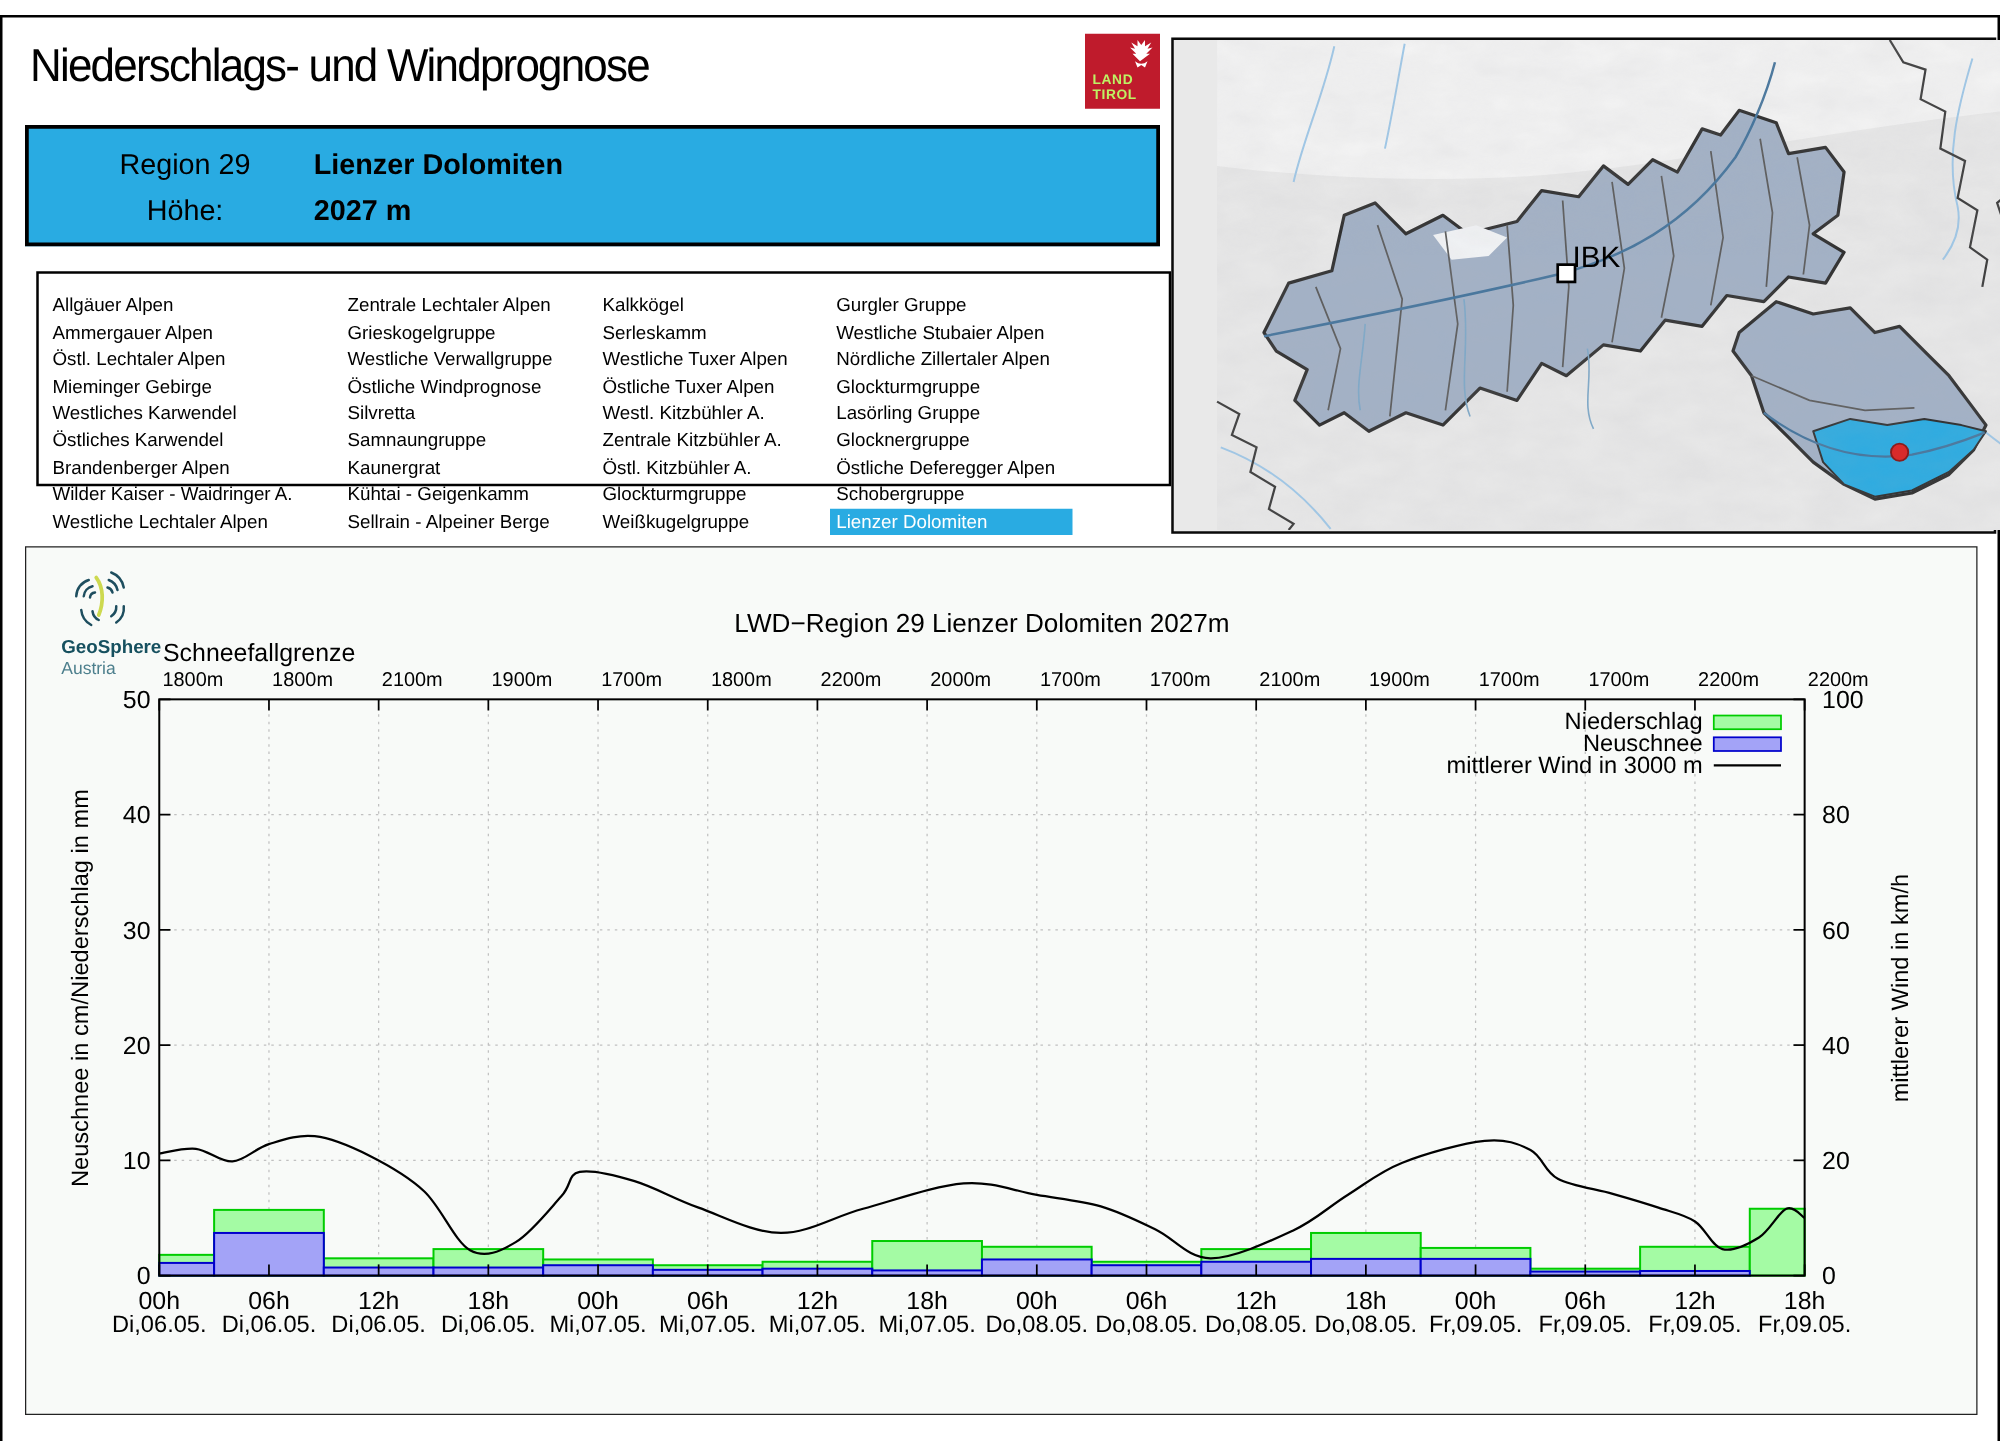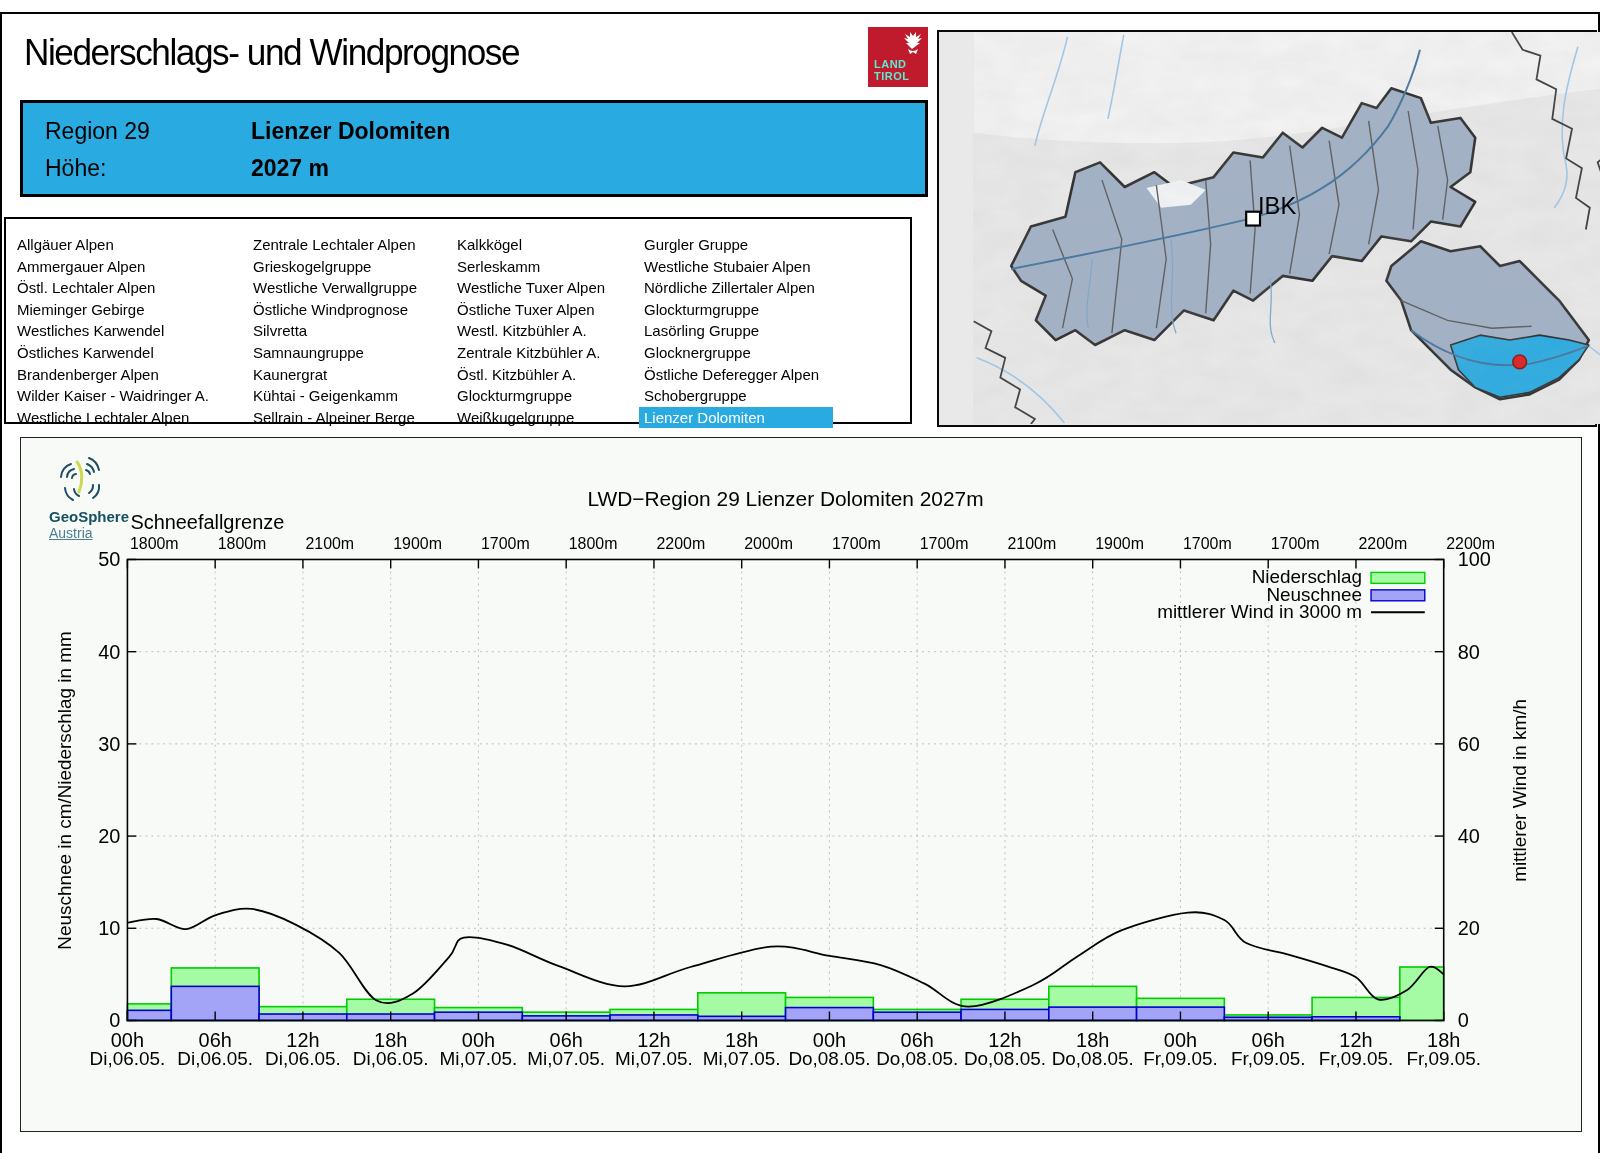--- a/index.html
+++ b/index.html
@@ -6,51 +6,51 @@
   *{box-sizing:border-box;}
   .page{position:relative;width:1600px;height:1153px;background:#fff;
         font-family:"Liberation Sans",sans-serif;color:#000;overflow:hidden;
         outline:2px solid #000;outline-offset:-2px;margin-top:12px;}
   .abs{position:absolute;}
 
   
   .main-title{left:24px;top:20px;margin:0;font-size:37px;font-weight:500;
               letter-spacing:-1.5px;transform:scaleX(.95);transform-origin:left;}
   .tirol-logo{left:868px;top:15px;width:60px;height:60px;background:#bf1b2c;
-              color:#5eead4;}
+              color:#bef264;}
   .tirol-logo .tl-txt{position:absolute;left:6px;bottom:5px;font-size:11px;
               font-weight:bold;line-height:12px;letter-spacing:.5px;}
 
   
   .region-header{left:20px;top:88px;width:908px;height:97px;background:#29abe2;
                  border:3px solid #000;padding:10px 0 0 22px;}
-  .rh-row{display:flex;font-size:23px;line-height:37px;}
+  .rh-row{display:flex;font-size:23px;line-height:37px;text-align:center;}
   .rh-label{width:206px;}
   .rh-value{font-weight:bold;}
 
   
-  .region-list{left:4px;top:205px;width:908px;height:207px;background:#fff;
+  .region-list{left:29px;top:205px;width:908px;height:172px;background:#fff;
                border:2px solid #000;font-size:15px;}
   .region-col{position:absolute;top:15px;}
   .region-col .region-item{display:block;height:21.6px;line-height:21.6px;
                white-space:nowrap;padding:0 5px;margin-left:-5px;}
   .region-item.selected{background:#29abe2;color:#fff;width:194px;}
 
   
   .map-panel{left:937px;top:18px;width:660px;height:397px;border:2.5px solid #0a0a0a;
              background:#e9e9e9;padding-left:33px;}
   .map-panel svg{display:block;}
 
   
   .chart-panel{left:20px;top:425px;width:1562px;height:695px;background:#f8faf8;
                border:1.5px solid #222;}
   .chart-panel svg.chart{position:absolute;left:0;top:0;}
   .geosphere{position:absolute;left:28px;top:16px;width:96px;text-align:left;}
   .gs-name{font-size:15px;font-weight:bold;color:#16505f;line-height:17px;}
-  .gs-country{font-size:14px;color:#4d7f8d;line-height:16px;text-decoration:underline;}
+  .gs-country{font-size:14px;color:#4d7f8d;line-height:16px;}
 </style>
 </head>
 <body>
 
 <div class="page">
 
   <h1 class="abs main-title">Niederschlags- und Windprognose</h1>
 
   <div class="abs tirol-logo">
     <svg width="60" height="60" viewBox="0 0 60 60">

